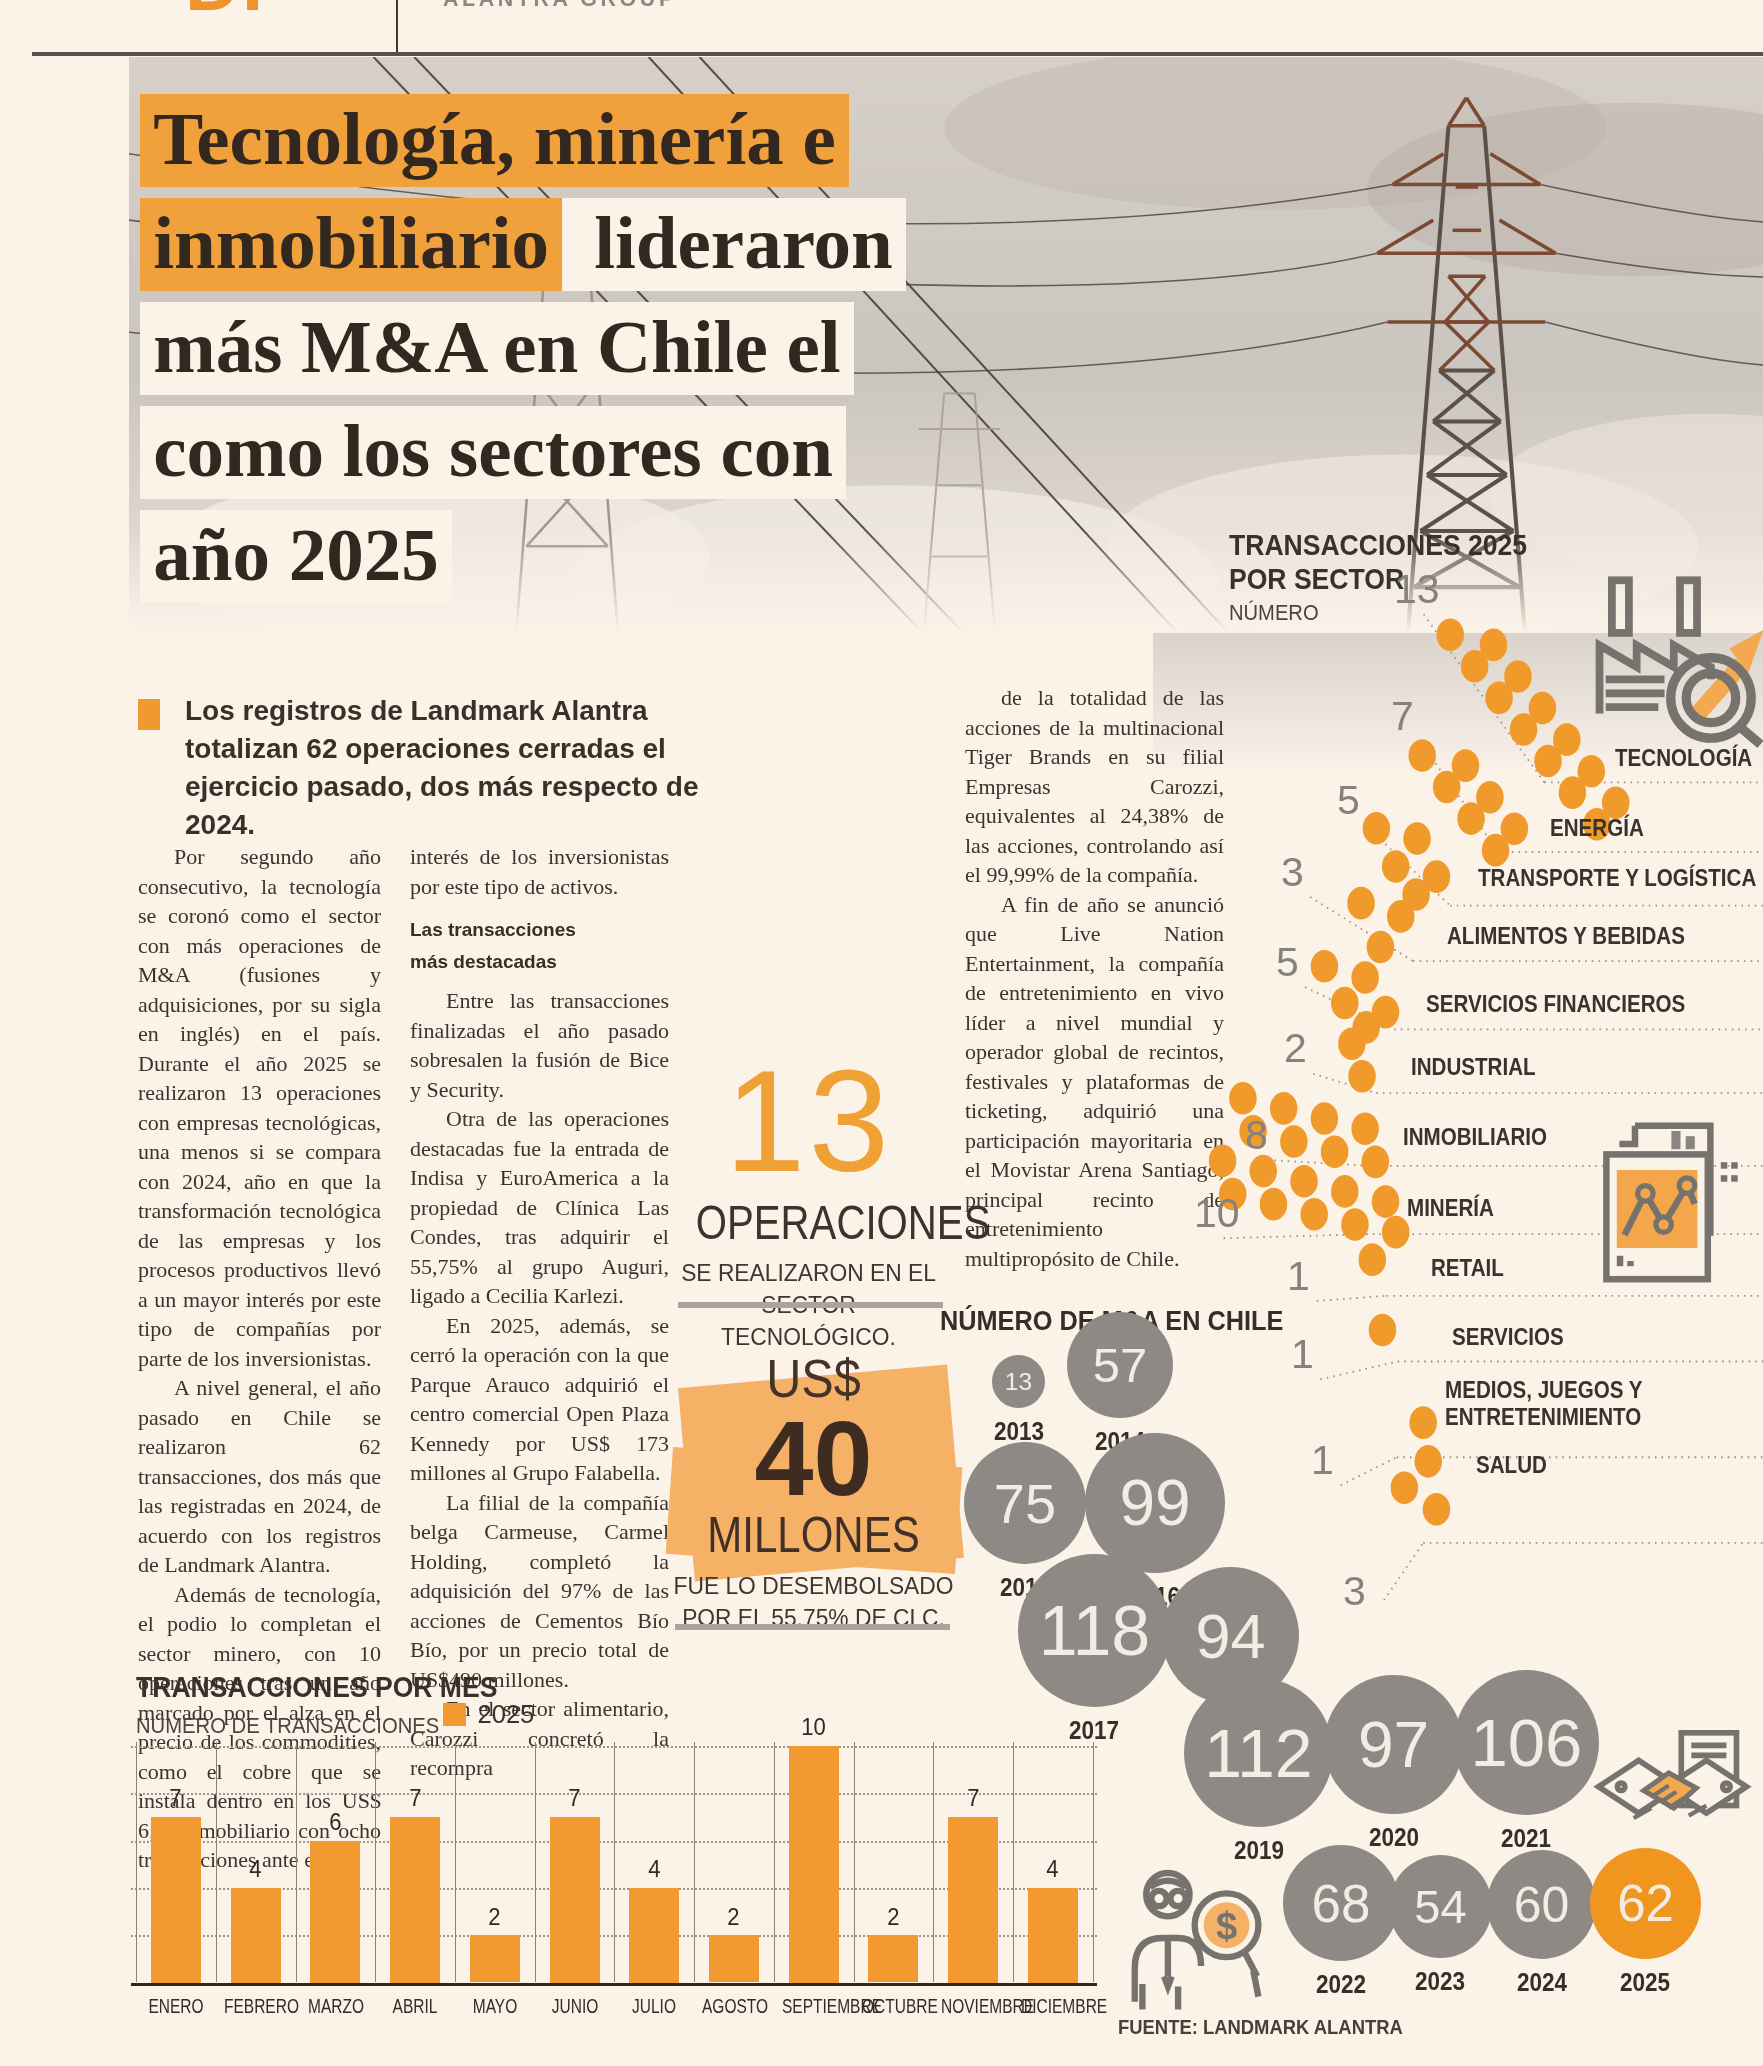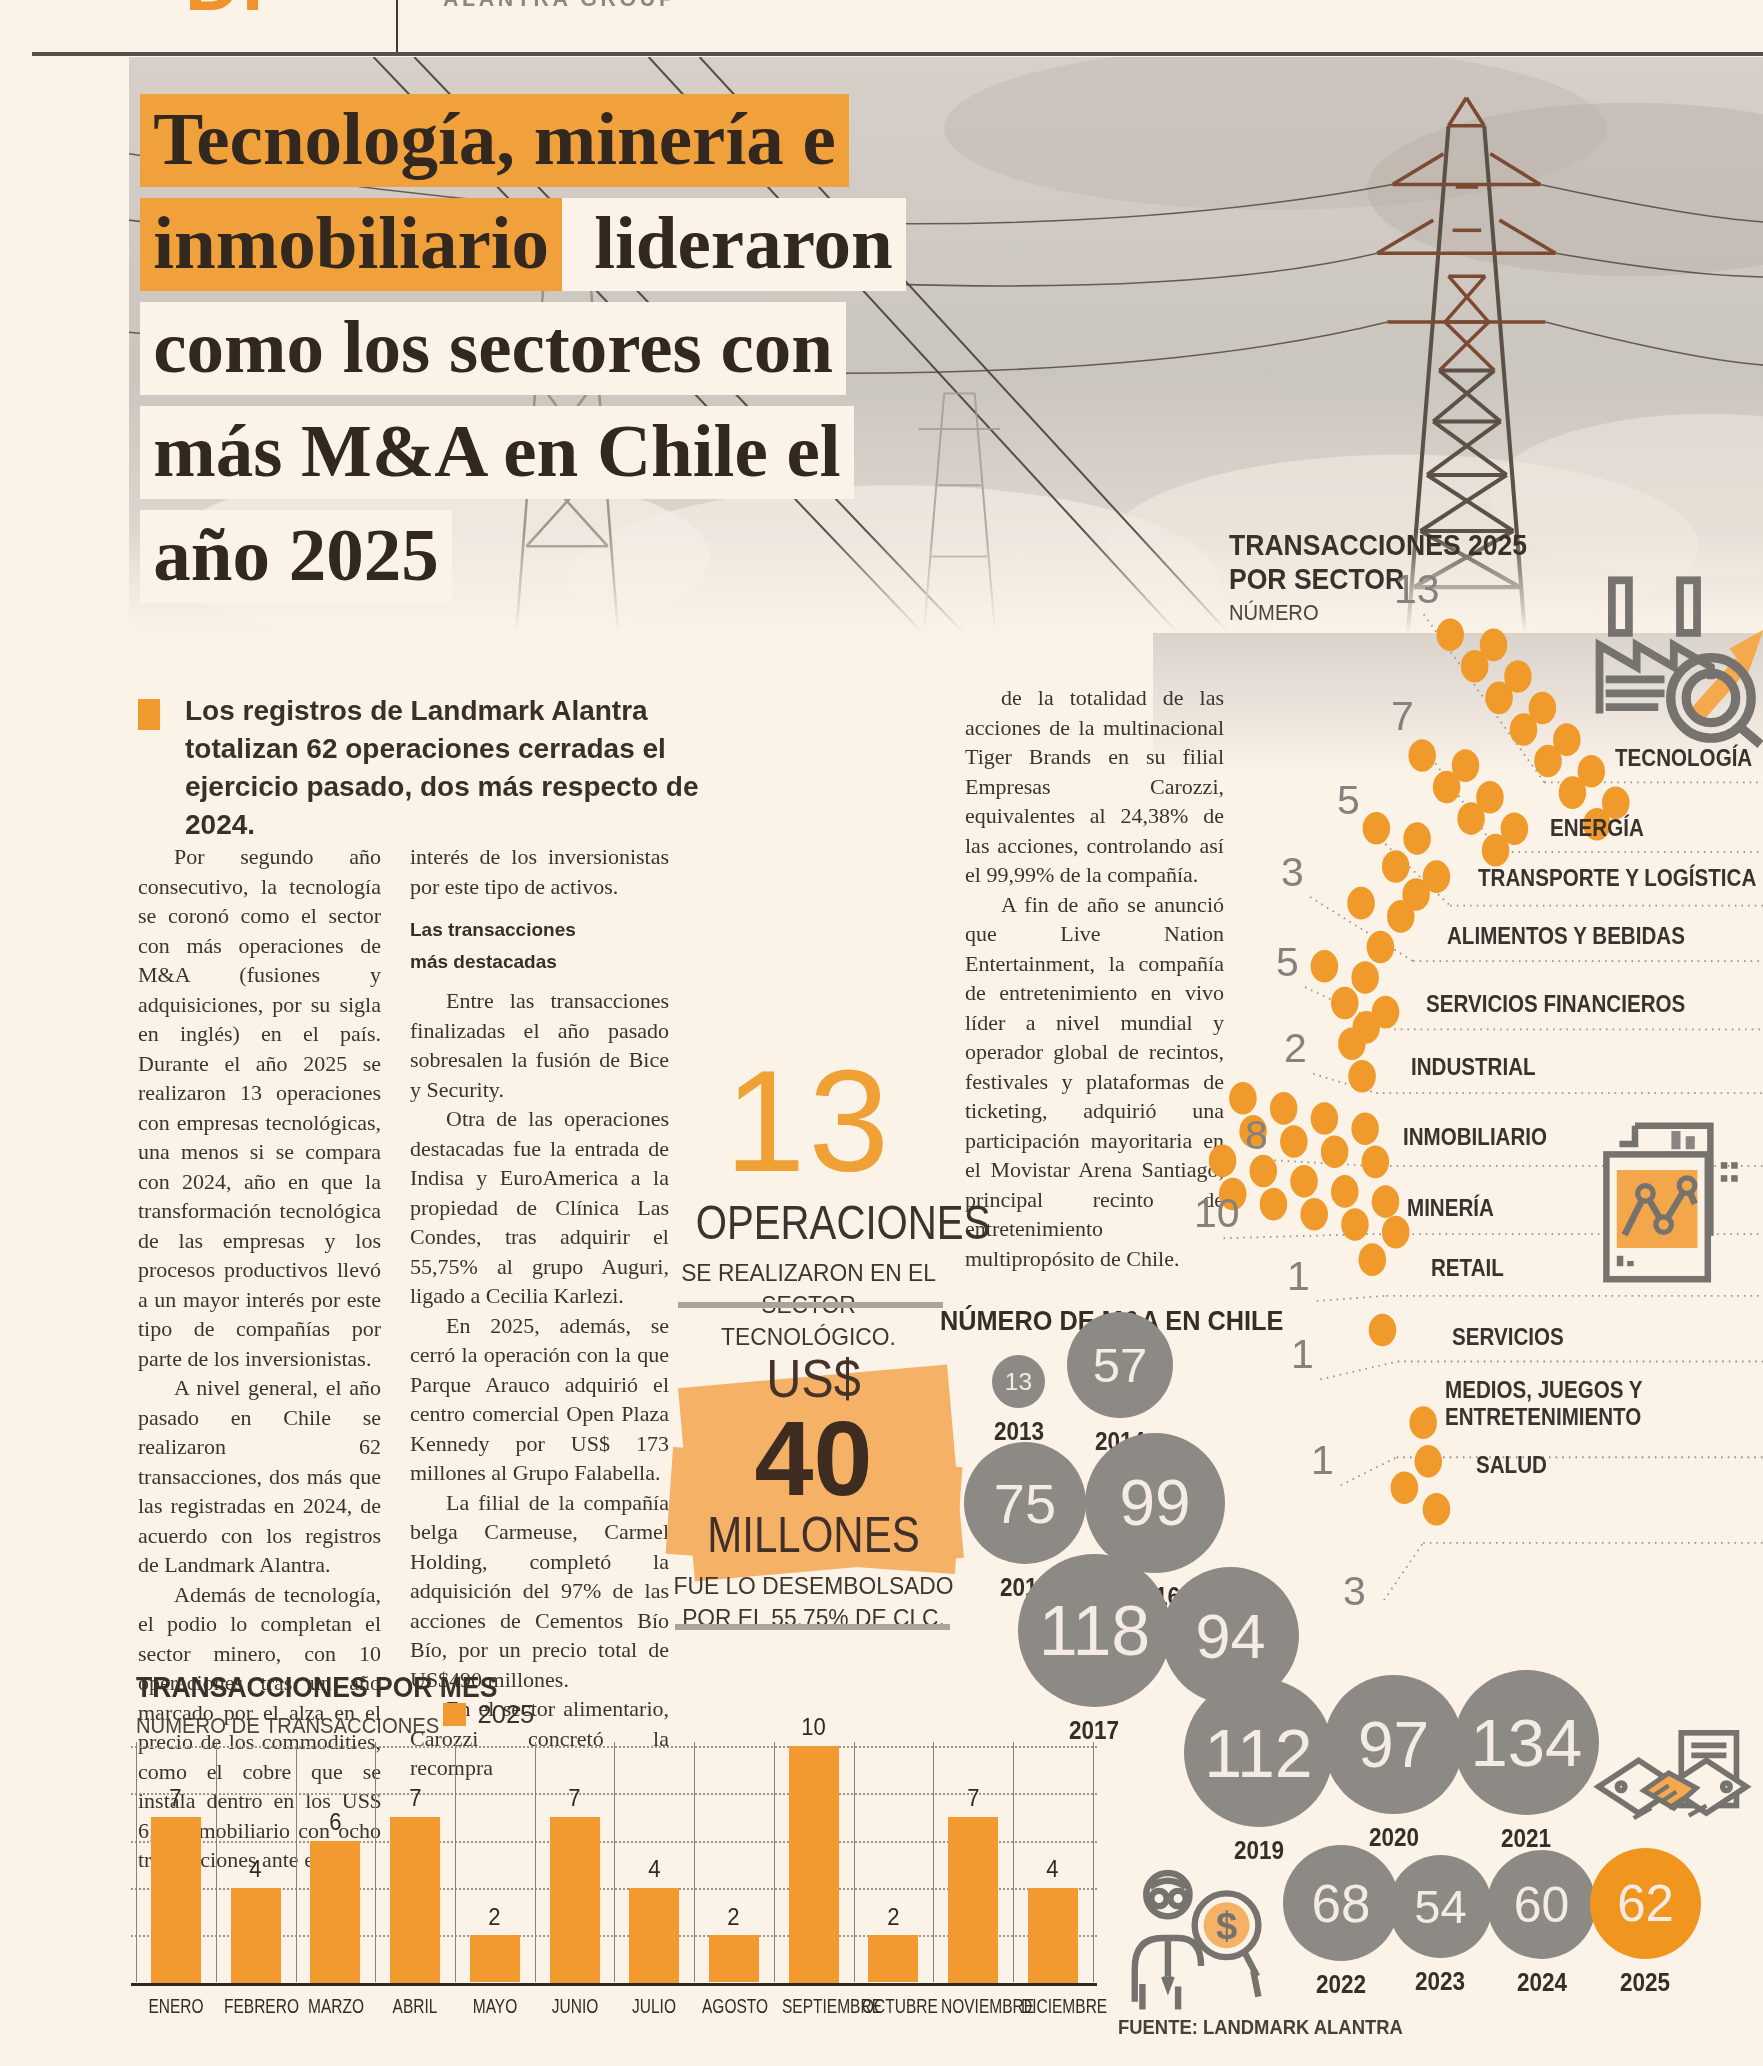--- a/index.html
+++ b/index.html
@@ -182,22 +182,22 @@
         <line x1="2590" y1="135" x2="2625" y2="80"></line>
         <line x1="2660" y1="135" x2="2625" y2="80"></line>
     </g>
     <rect x="0" y="930" width="3272" height="202" fill="url(#fade)"></rect>
   </svg>
   <div id="photo-ext"></div>
 
   <div id="headline">
     <div class="row"><span class="hl-o">Tecnología, minería e</span></div>
     <div class="row"><span class="hl-o">inmobiliario</span><span class="hl-c"> lideraron</span></div>
+    <div class="row"><span class="hl-c">más M&amp;A en Chile el</span></div>
     <div class="row"><span class="hl-c">como los sectores con</span></div>
-    <div class="row"><span class="hl-c">más M&amp;A en Chile el</span></div>
     <div class="row"><span class="hl-c">año 2025</span></div>
   </div>
 
   <div id="lead">
     <div id="lead-bullet"></div>
     <div id="lead-text">Los registros de Landmark Alantra totalizan 62 operaciones cerradas el ejercicio pasado, dos más respecto de 2024.</div>
   </div>
 
   <div id="col1" class="bodycol">
     <p>Por segundo año consecutivo, la tecnología se coronó como el sector con más operaciones de M&amp;A (fusiones y adquisiciones, por su sigla en inglés) en el país. Durante el año 2025 se realizaron 13 operaciones con empresas tecnológicas, una menos si se compara con 2024, año en que la transformación tecnológica de las empresas y los procesos productivos llevó a un mayor interés por este tipo de compañías por parte de los inversionistas.</p>
@@ -446,21 +446,21 @@
       <div class="bubble" style="left: 1053px; top: 1433px; width: 140px; height: 140px; background: rgb(141, 137, 132); font-size: 64px; text-align: right;">99</div>
       <div class="bubble-year" style="left: 1123px; top: 1582px;">2016</div>
       <div class="bubble" style="left: 986px; top: 1554px; width: 153px; height: 153px; background: rgb(141, 137, 132); font-size: 70px;">118</div>
       <div class="bubble-year" style="left: 1062px; top: 1716px;">2017</div>
       <div class="bubble" style="left: 1130px; top: 1567px; width: 137px; height: 137px; background: rgb(141, 137, 132); font-size: 63px;">94</div>
       <div class="bubble-year" style="left: 1199px; top: 1713px;">2018</div>
       <div class="bubble" style="left: 1152px; top: 1678px; width: 149px; height: 149px; background: rgb(141, 137, 132); font-size: 68px;">112</div>
       <div class="bubble-year" style="left: 1227px; top: 1836px;">2019</div>
       <div class="bubble" style="left: 1292px; top: 1675px; width: 139px; height: 139px; background: rgb(141, 137, 132); font-size: 64px;">97</div>
       <div class="bubble-year" style="left: 1362px; top: 1823px;">2020</div>
-      <div class="bubble" style="left: 1422px; top: 1670px; width: 145px; height: 145px; background: rgb(141, 137, 132); font-size: 67px;">134</div>
+      <div class="bubble" style="left: 1422px; top: 1670px; width: 145px; height: 145px; background: rgb(141, 137, 132); font-size: 67px;">106</div>
       <div class="bubble-year" style="left: 1494px; top: 1824px;">2021</div>
       <div class="bubble" style="left: 1251px; top: 1845px; width: 116px; height: 116px; background: rgb(141, 137, 132); font-size: 53px;">68</div>
       <div class="bubble-year" style="left: 1309px; top: 1970px;">2022</div>
       <div class="bubble" style="left: 1357px; top: 1855px; width: 103px; height: 103px; background: rgb(141, 137, 132); font-size: 47px;">54</div>
       <div class="bubble-year" style="left: 1408px; top: 1967px;">2023</div>
       <div class="bubble" style="left: 1455px; top: 1850px; width: 109px; height: 109px; background: rgb(141, 137, 132); font-size: 50px;">60</div>
       <div class="bubble-year" style="left: 1510px; top: 1968px;">2024</div>
       <div class="bubble" style="left: 1558px; top: 1848px; width: 111px; height: 111px; background: rgb(240, 150, 31); font-size: 51px;">62</div>
       <div class="bubble-year" style="left: 1613px; top: 1968px;">2025</div>
     </div>

